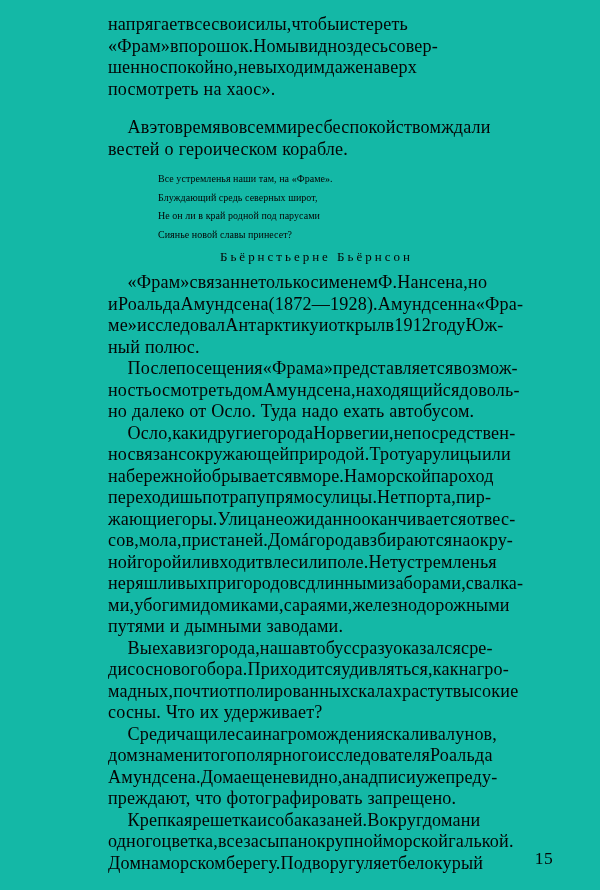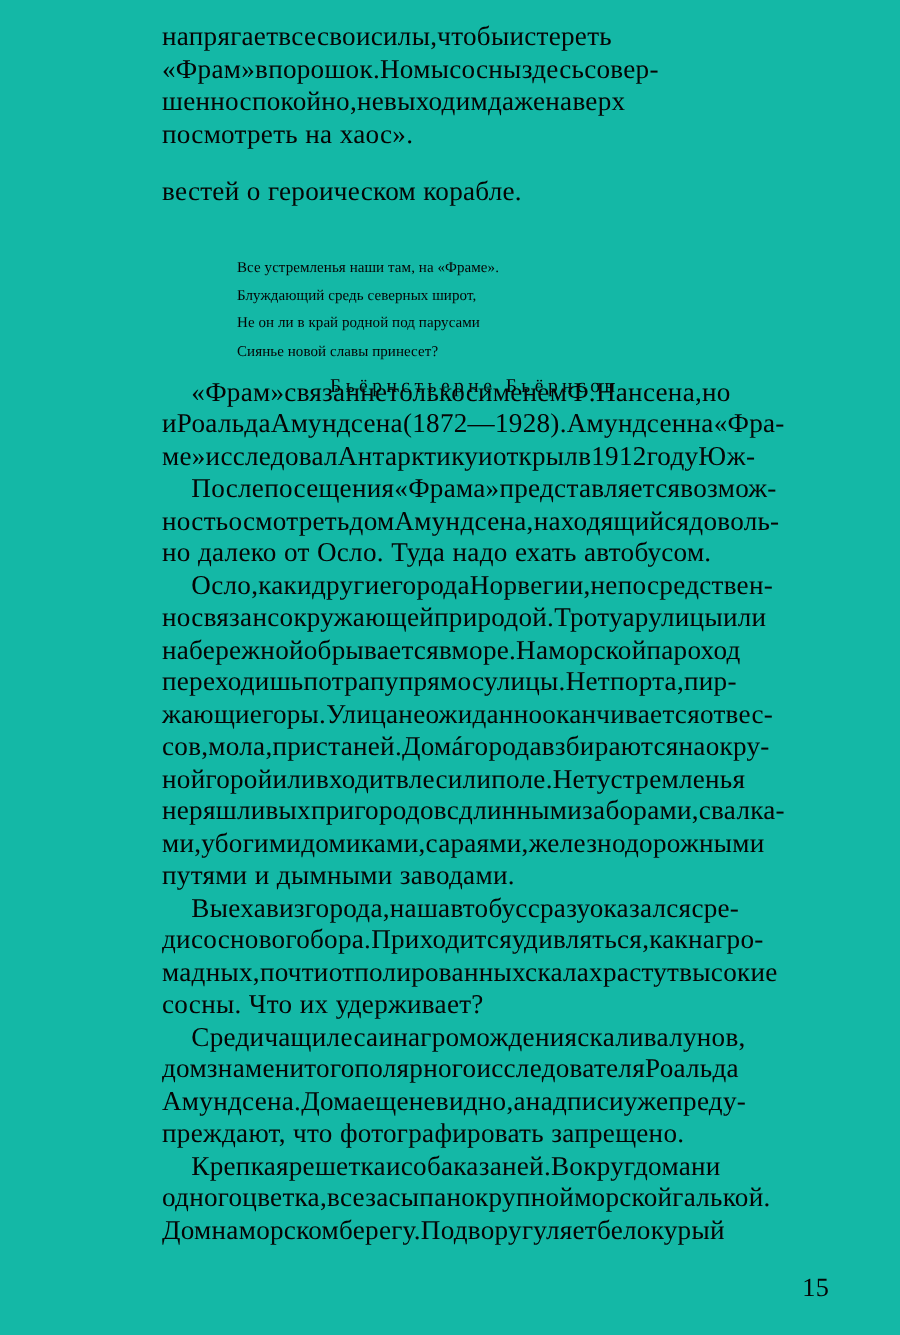--- a/index.html
+++ b/index.html
@@ -96,39 +96,41 @@
 </style>
 </head>
 <body>
 
 <div class="page">
 
   <div class="textblock">
 
     <div class="para">
         <div class="ln"><span>напрягает</span><span>все</span><span>свои</span><span>силы,</span><span>чтобы</span><span>истереть</span></div>
-        <div class="ln"><span>«Фрам»</span><span>в</span><span>порошок.</span><span>Но</span><span>мы</span><span>сосны</span><span>здесь</span><span>совер-</span></div>
+        <div class="ln"><span>«Фрам»</span><span>в</span><span>порошок.</span><span>Но</span><span>мы</span><span>видно</span><span>здесь</span><span>совер-</span></div>
         <div class="ln"><span>шенно</span><span>спокойно,</span><span>не</span><span>выходим</span><span>даже</span><span>наверх</span></div>
         <div class="ln flush">посмотреть на хаос».</div>
       </div>
 
     <div class="gap-sm"></div>
 
     <div class="para">
+        <div class="ln"><span>    А</span><span>в</span><span>это</span><span>время</span><span>во</span><span>всем</span><span>мире</span><span>с</span><span>беспокойством</span><span>ждали</span></div>
         <div class="ln flush">вестей о героическом корабле.</div>
       </div>
 
     <div class="gap-md"></div>
 
     <div style="height:92px"></div>
 
     <div class="para">
         <div class="ln"><span>    «Фрам»</span><span>связан</span><span>не</span><span>только</span><span>с</span><span>именем</span><span>Ф.</span><span>Нансена,</span><span>но</span></div>
         <div class="ln"><span>и</span><span>Роальда</span><span>Амундсена</span><span>(1872—1928).</span><span>Амундсен</span><span>на</span><span>«Фра-</span></div>
         <div class="ln"><span>ме»</span><span>исследовал</span><span>Антарктику</span><span>и</span><span>открыл</span><span>в</span><span>1912</span><span>году</span><span>Юж-</span></div>
+        <div class="ln flush">ный полюс.</div>
       </div>
 
     <div class="para">
         <div class="ln"><span>    После</span><span>посещения</span><span>«Фрама»</span><span>представляется</span><span>возмож-</span></div>
         <div class="ln"><span>ность</span><span>осмотреть</span><span>дом</span><span>Амундсена,</span><span>находящийся</span><span>доволь-</span></div>
         <div class="ln flush">но далеко от Осло. Туда надо ехать автобусом.</div>
       </div>
 
     <div class="para">
         <div class="ln"><span>    Осло,</span><span>как</span><span>и</span><span>другие</span><span>города</span><span>Норвегии,</span><span>непосредствен-</span></div>

